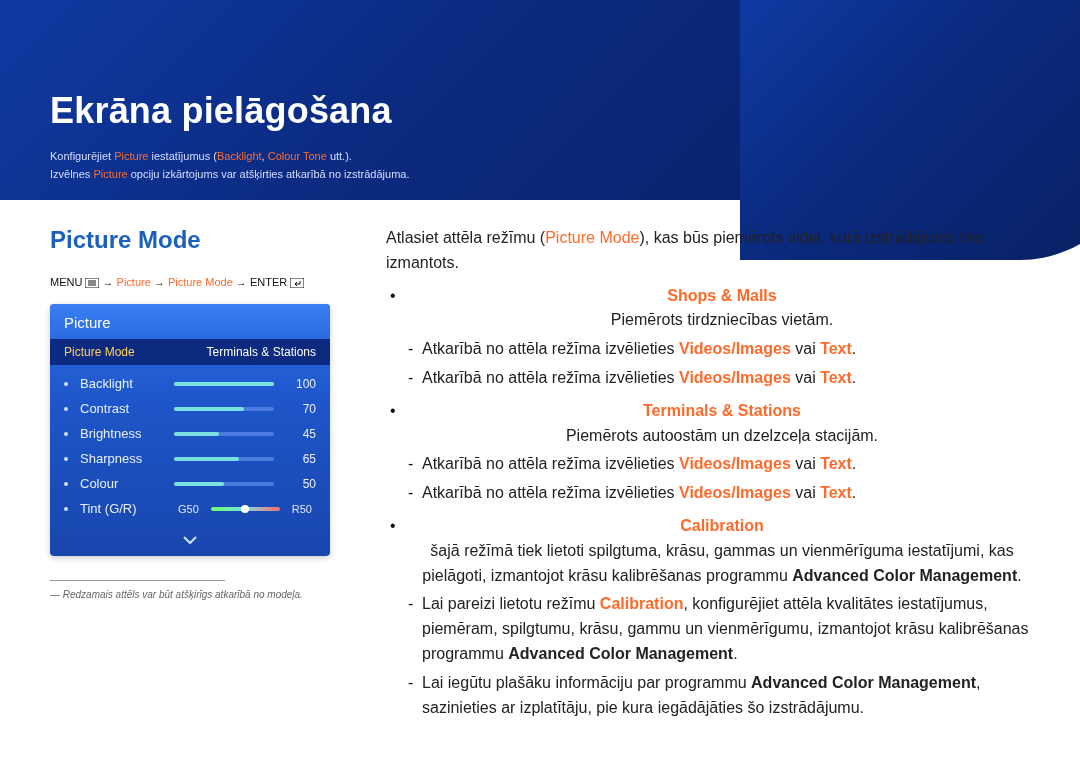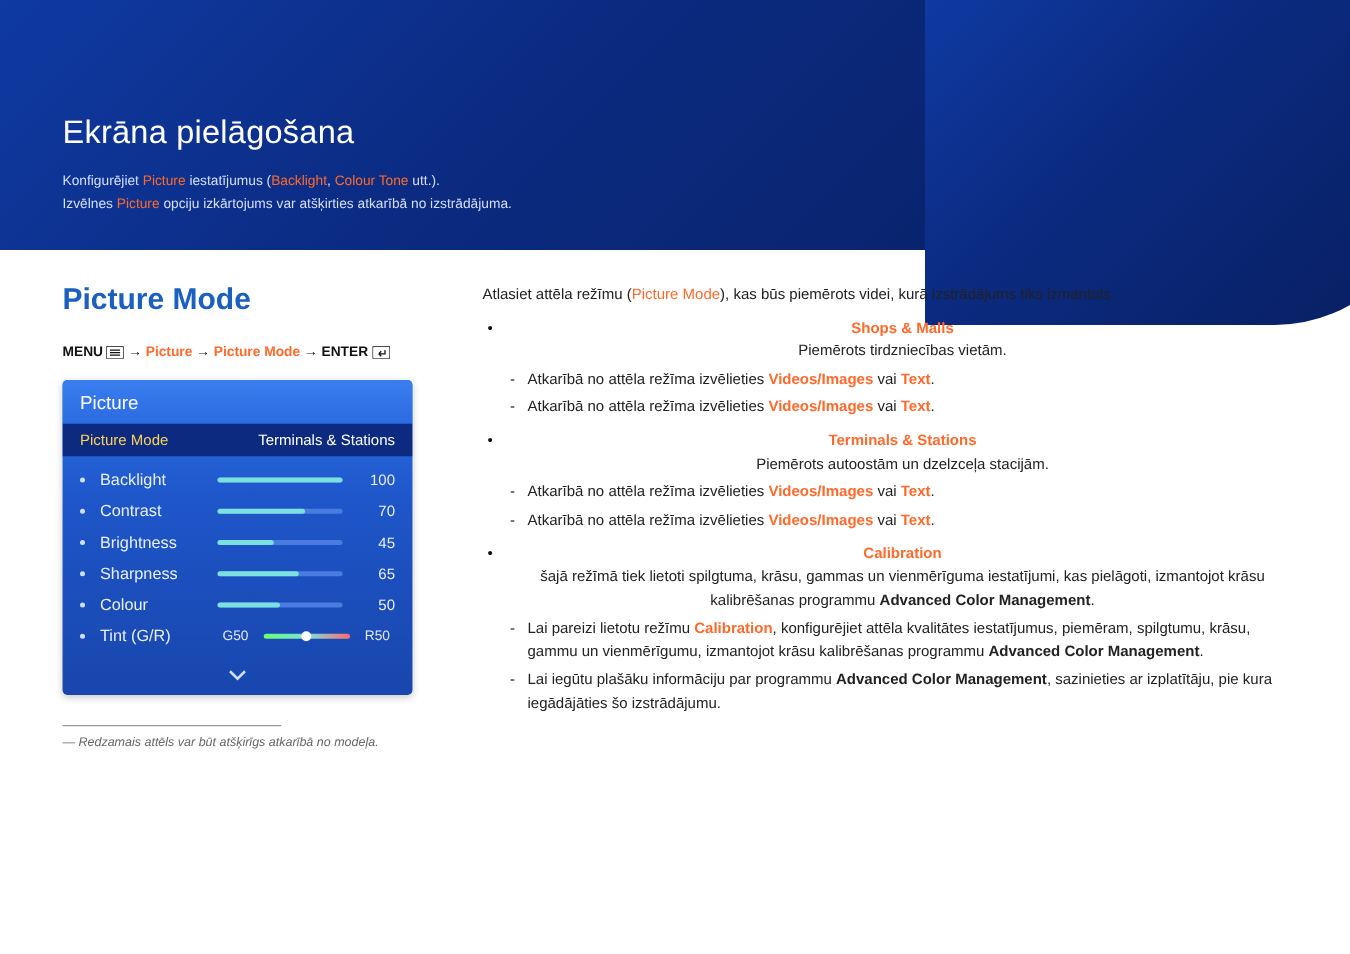--- a/index.html
+++ b/index.html
@@ -8,28 +8,28 @@
   .chapter-banner {
     position: absolute; top: 0; left: 0; right: 0; height: 200px;
     background: #0c2e8a;
     background: linear-gradient(135deg, #0f3aa2 0%, #0b2a80 40%, #081f60 100%);
     color: #fff;
     padding: 90px 50px 0 50px;
   }
   .chapter-banner::after {
     content: ""; position: absolute; right: -60px; bottom: -60px; width: 400px; height: 260px; border-bottom-right-radius: 120px; background: inherit;
   }
-  .chapter-title { font-size: 26px; font-weight: 400; letter-spacing: 0.2px; }
+  .chapter-title { font-size: 36px; font-weight: 700; letter-spacing: 0.2px; }
   .chapter-sub { font-size: 11px; line-height: 1.6; margin-top: 16px; color: #d7dfff; }
   .chapter-sub .hl { color: #ff6a2a; }
   .content { position: absolute; top: 226px; left: 50px; right: 40px; bottom: 20px; display: flex; gap: 26px; }
   .left-col { width: 310px; }
-  .right-col { flex: 1; font-size: 12px; line-height: 1.55; color: #222; }
+  .right-col { flex: 1; font-size: 16px; line-height: 1.55; color: #222; }
   .section-title { color: #1b5fbf; font-size: 24px; font-weight: 600; margin-bottom: 22px; }
-  .breadcrumb { font-size: 11px; font-weight: 700; color: #111; margin-bottom: 14px; }
+  .breadcrumb { font-size: 11px; font-weight: 400; color: #111; margin-bottom: 14px; }
   .breadcrumb .hl { color: #ff6a2a; }
   .breadcrumb .icon { display: inline-block; vertical-align: -2px; }
   .osd {
     width: 280px; border-radius: 4px; overflow: hidden; color: #fff;
     background: linear-gradient(#2b6fe8, #1e55c8 40%, #1846ad 100%);
     box-shadow: 0 2px 6px rgba(0,0,0,.2);
     font-size: 13px;
   }
   .osd-title { padding: 10px 14px 8px; font-size: 15px; background: linear-gradient(#3a7ef0, #2b6be0); }
   .osd-toprow { display: flex; justify-content: space-between; padding: 6px 14px; background: #0b2a80; font-size: 12px; }

